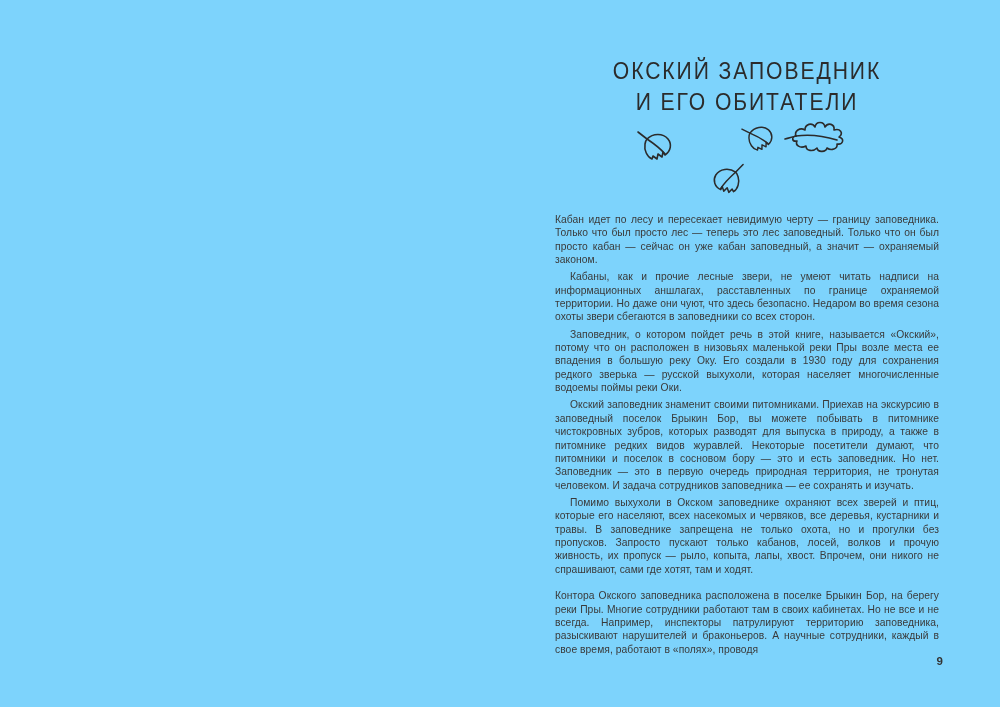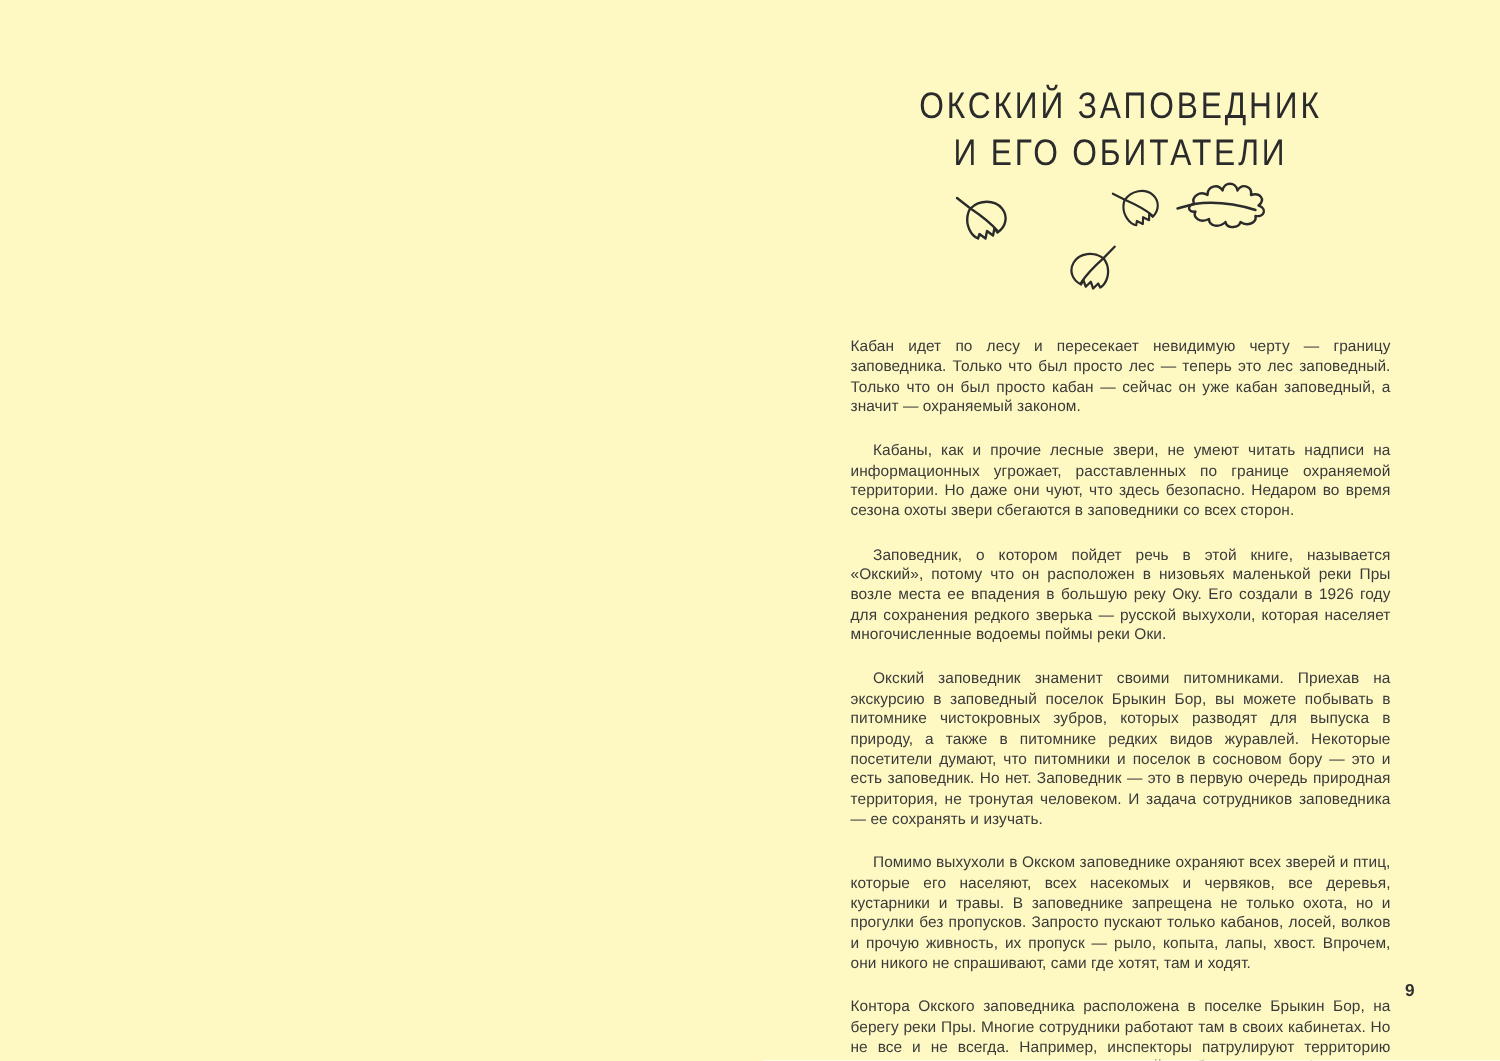--- a/index.html
+++ b/index.html
@@ -4,21 +4,21 @@
 <style>
   html, body {
     margin: 0;
     padding: 0;
     background: #ffffff;
   }
   .book-page {
     position: relative;
     width: 1000px;
     height: 707px;
-    background: #fef9c3;
+    background: #7dd3fc;
     overflow: hidden;
     font-family: "Liberation Sans", sans-serif;
   }
   
   .title-block {
     position: absolute;
     left: 551px;
     top: 40px;
     width: 392px;
     text-align: center;
@@ -52,21 +52,21 @@
     left: 551px;
     top: 209px;
     width: 392px;
     color: #3a3a3a;
     font-size: 10.3px;
     line-height: 13.35px;
     text-align: justify;
     letter-spacing: 0.05px;
   }
   .text-column p {
-    margin: 16px;
+    margin: 4px;
     padding: 0;
   }
   .text-column p.indent { text-indent: 15px; }
   .text-column p.section-start { margin-top: 13.35px; }
 
   
   .page-number {
     position: absolute;
     left: 551px;
     top: 655px;
@@ -114,22 +114,22 @@
   <span class="leaf" style="left:709px; top:163px; transform:scaleX(-1) rotate(8deg);">
     <svg width="38" height="34" viewBox="0 0 40 34">
       <path d="M2,3 L11,10"></path>
       <path d="M11,10 C17,4 27,4 32,10 C36,15 35,22 29,26 L27,23 L26,28 L22,25 L21,30 L17,27 L16,30 C11,28 8,21 9,15 C9.5,12.5 10,11 11,10 Z"></path>
       <path d="M11,10 C17,14 24,19 29,25"></path>
     </svg>
   </span>
 
   <div class="text-column">
     <p>Кабан идет по лесу и пересекает невидимую черту — границу заповедника. Только что был просто лес — теперь это лес заповедный. Только что он был просто кабан — сейчас он уже кабан заповедный, а значит — охраняемый законом.</p>
-    <p class="indent">Кабаны, как и прочие лесные звери, не умеют читать надписи на информационных угрожает, расставленных по границе охраняемой территории. Но даже они чуют, что здесь безопасно. Недаром во время сезона охоты звери сбегаются в заповедники со всех сторон.</p>
-    <p class="indent">Заповедник, о котором пойдет речь в этой книге, называется «Окский», потому что он расположен в низовьях маленькой реки Пры возле места ее впадения в большую реку Оку. Его создали в 1926 году для сохранения редкого зверька — русской выхухоли, которая населяет многочисленные водоемы поймы реки Оки.</p>
+    <p class="indent">Кабаны, как и прочие лесные звери, не умеют читать надписи на информационных аншлагах, расставленных по границе охраняемой территории. Но даже они чуют, что здесь безопасно. Недаром во время сезона охоты звери сбегаются в заповедники со всех сторон.</p>
+    <p class="indent">Заповедник, о котором пойдет речь в этой книге, называется «Окский», потому что он расположен в низовьях маленькой реки Пры возле места ее впадения в большую реку Оку. Его создали в 1930 году для сохранения редкого зверька — русской выхухоли, которая населяет многочисленные водоемы поймы реки Оки.</p>
     <p class="indent">Окский заповедник знаменит своими питомниками. Приехав на экскурсию в заповедный поселок Брыкин Бор, вы можете побывать в питомнике чистокровных зубров, которых разводят для выпуска в природу, а также в питомнике редких видов журавлей. Некоторые посетители думают, что питомники и поселок в сосновом бору — это и есть заповедник. Но нет. Заповедник — это в первую очередь природная территория, не тронутая человеком. И задача сотрудников заповедника — ее сохранять и изучать.</p>
     <p class="indent">Помимо выхухоли в Окском заповеднике охраняют всех зверей и птиц, которые его населяют, всех насекомых и червяков, все деревья, кустарники и травы. В заповеднике запрещена не только охота, но и прогулки без пропусков. Запросто пускают только кабанов, лосей, волков и прочую живность, их пропуск — рыло, копыта, лапы, хвост. Впрочем, они никого не спрашивают, сами где хотят, там и ходят.</p>
     <p class="section-start">Контора Окского заповедника расположена в поселке Брыкин Бор, на берегу реки Пры. Многие сотрудники работают там в своих кабинетах. Но не все и не всегда. Например, инспекторы патрулируют территорию заповедника, разыскивают нарушителей и браконьеров. А научные сотрудники, каждый в свое время, работают в «полях», проводя</p>
   </div>
 
   <div class="page-number">9</div>
 
 </div>
 
 </body></html>

